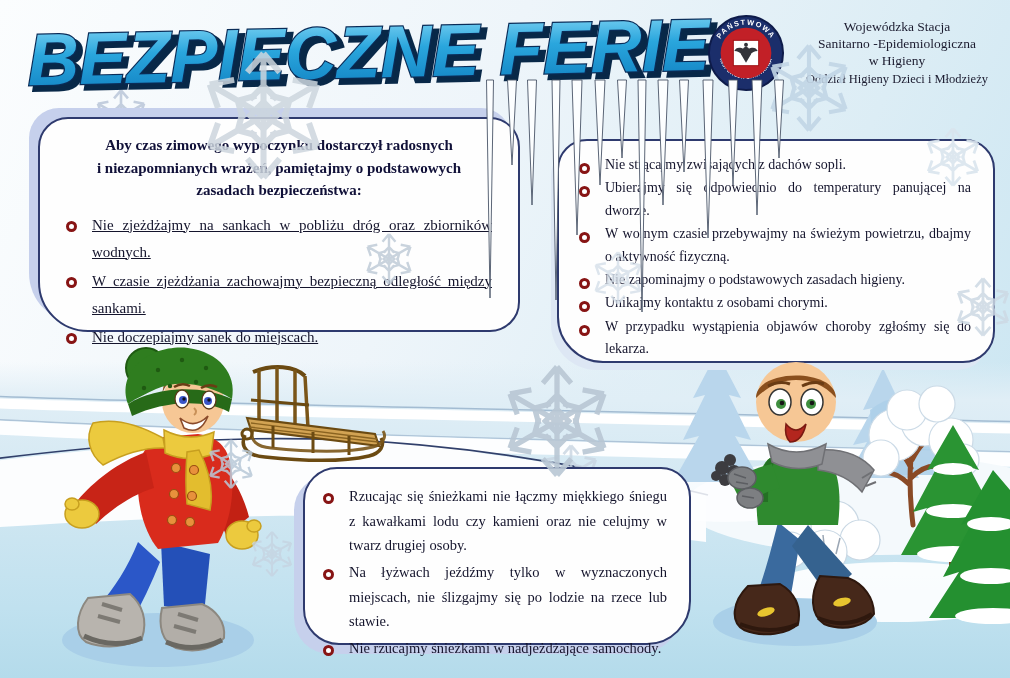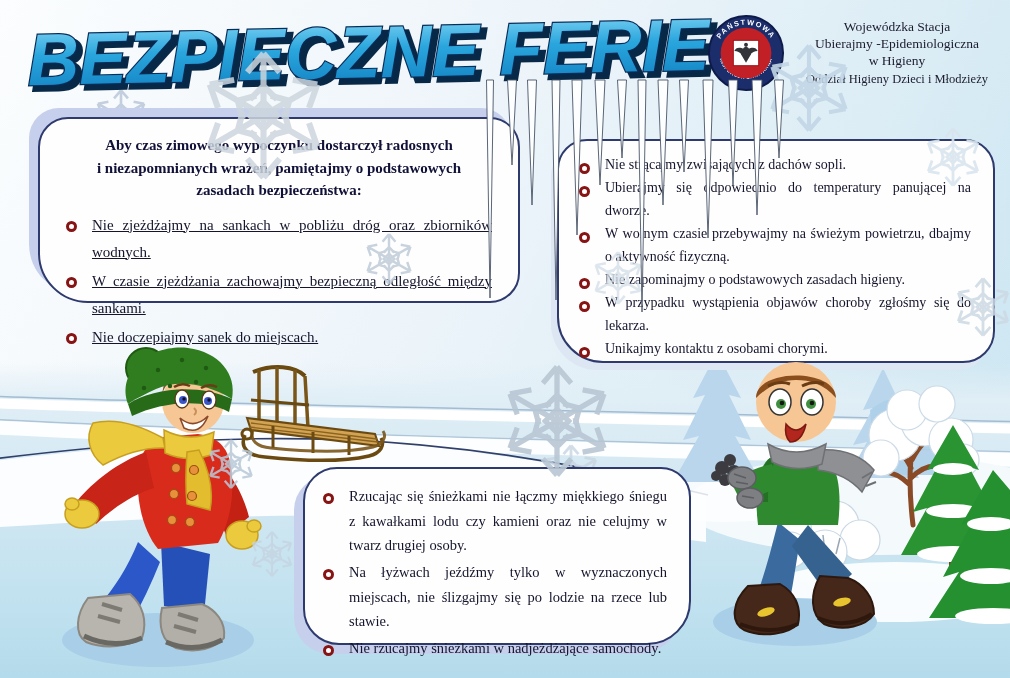--- a/index.html
+++ b/index.html
@@ -6,21 +6,21 @@
   #poster{
     position:relative;width:1010px;height:678px;overflow:hidden;
     background:linear-gradient(115deg,#fbfdfe 0%,#eef5fa 40%,#dcedf5 70%,#c6e4f1 100%);
     font-family:"Liberation Serif",serif;color:#15152f;
   }
   .ground{position:absolute;left:0;top:362px;right:0;bottom:0;z-index:1;
     background:linear-gradient(180deg,rgba(236,244,250,0) 0%,#e0eef6 12%,#d0e7f2 45%,#c0e1ef 78%,#b4dbeb 100%);}
   .roads{position:absolute;inset:0;z-index:4;}
   .trees-svg{position:absolute;left:655px;top:340px;width:355px;height:290px;z-index:8;}
   .box{position:absolute;background:#fefefe;border:2px solid #2e3a6e;z-index:20;}
-  .left-box{left:38px;top:117px;width:482px;height:186px;border-radius:30px 30px 30px 50px;
+  .left-box{left:38px;top:117px;width:482px;height:215px;border-radius:30px 30px 30px 50px;
     box-shadow:-9px -9px 0 0 #c6d0ec;padding:13px 26px 8px 26px;box-sizing:border-box;}
   .right-box{left:557px;top:139px;width:438px;height:224px;border-radius:30px 30px 32px 46px;
     box-shadow:-6px 7px 0 0 #dde7f4;padding:12px 22px 8px 20px;box-sizing:border-box;}
   .bottom-box{left:303px;top:467px;width:388px;height:178px;border-radius:34px 30px 44px 36px;
     box-shadow:-9px 9px 0 0 #c6d0ec;padding:13px 22px 8px 18px;box-sizing:border-box;}
   .box-heading{font-weight:bold;font-size:15px;line-height:1.5;text-align:center;
     white-space:pre-line;color:#101038;margin:2px 6px 10px 6px;}
   .bullet{display:flex;gap:15px;align-items:flex-start;}
   .left-box .bullet{margin:2px 0;}
   .right-box .bullet{margin:1px 0;}
@@ -162,25 +162,25 @@
     <div class="bullet">
       <span class="dot"></span>
       <span class="btext">W wolnym czasie przebywajmy na świeżym powietrzu, dbajmy o aktywność fizyczną.</span>
     </div>
     <div class="bullet">
       <span class="dot"></span>
       <span class="btext">Nie zapominajmy o podstawowych zasadach higieny.</span>
     </div>
     <div class="bullet">
       <span class="dot"></span>
+      <span class="btext">Unikajmy kontaktu z osobami chorymi.</span>
+    </div>
+    <div class="bullet">
+      <span class="dot"></span>
       <span class="btext">W przypadku wystąpienia objawów choroby zgłośmy się do lekarza.</span>
-    </div>
-    <div class="bullet">
-      <span class="dot"></span>
-      <span class="btext">Unikajmy kontaktu z osobami chorymi.</span>
     </div>
   </div>
 
   <div class="box bottom-box">
     <div class="bullet">
       <span class="dot"></span>
       <span class="btext">Rzucając się śnieżkami nie łączmy miękkiego śniegu z kawałkami lodu czy kamieni oraz nie celujmy w twarz drugiej osoby.</span>
     </div>
     <div class="bullet">
       <span class="dot"></span>
@@ -393,18 +393,18 @@
         <circle cx="40" cy="31.5" r="2"></circle>
         <path d="M40 33 C36.5 34.5 35 38 35 41.5 L40 50 L45 41.5 C45 38 43.5 34.5 40 33 Z"></path>
         <path d="M38 36 C33 33.5 29.5 34.5 28 38 C31.5 38 33.5 39.5 35.5 41.5 Z"></path>
         <path d="M42 36 C47 33.5 50.5 34.5 52 38 C48.5 38 46.5 39.5 44.5 41.5 Z"></path>
       </g>
     </svg>
   </div>
 
   <div class="org">
     <div class="l1">Wojewódzka Stacja</div>
-    <div class="l2">Ubierajmy -Epidemiologiczna</div>
+    <div class="l2">Sanitarno -Epidemiologiczna</div>
     <div class="l3">w Higieny</div>
     <div class="l4">Oddział Higieny Dzieci i Młodzieży</div>
   </div>
 
 </div>
 
 </body></html>

